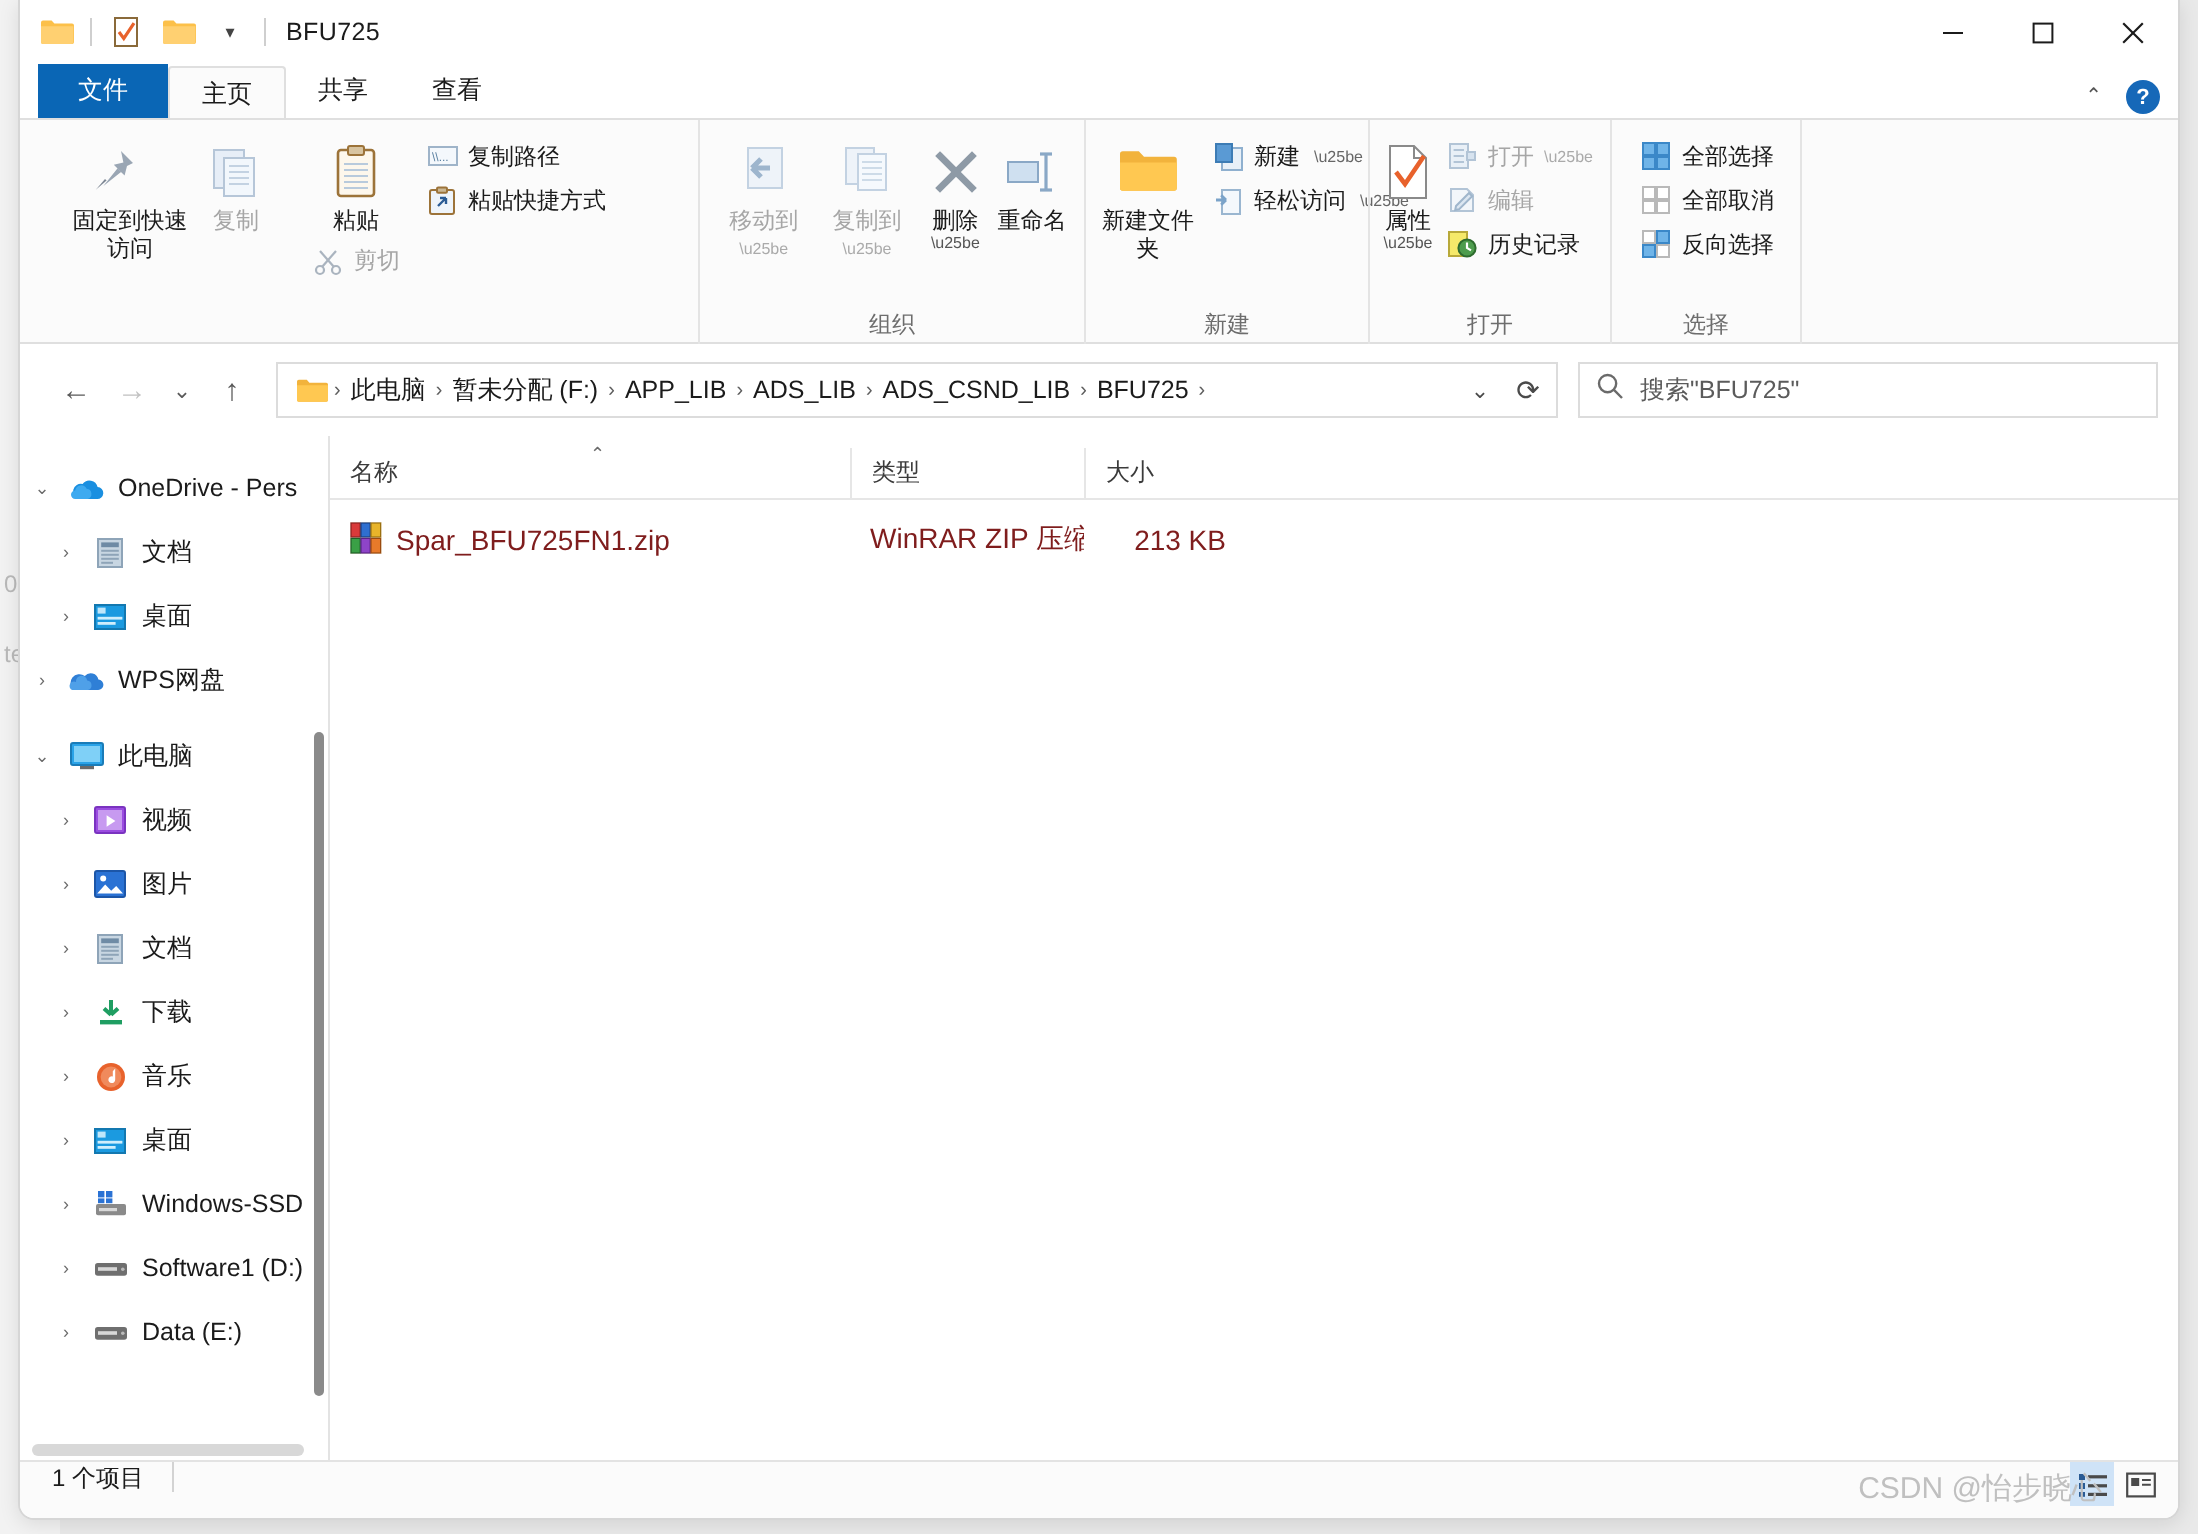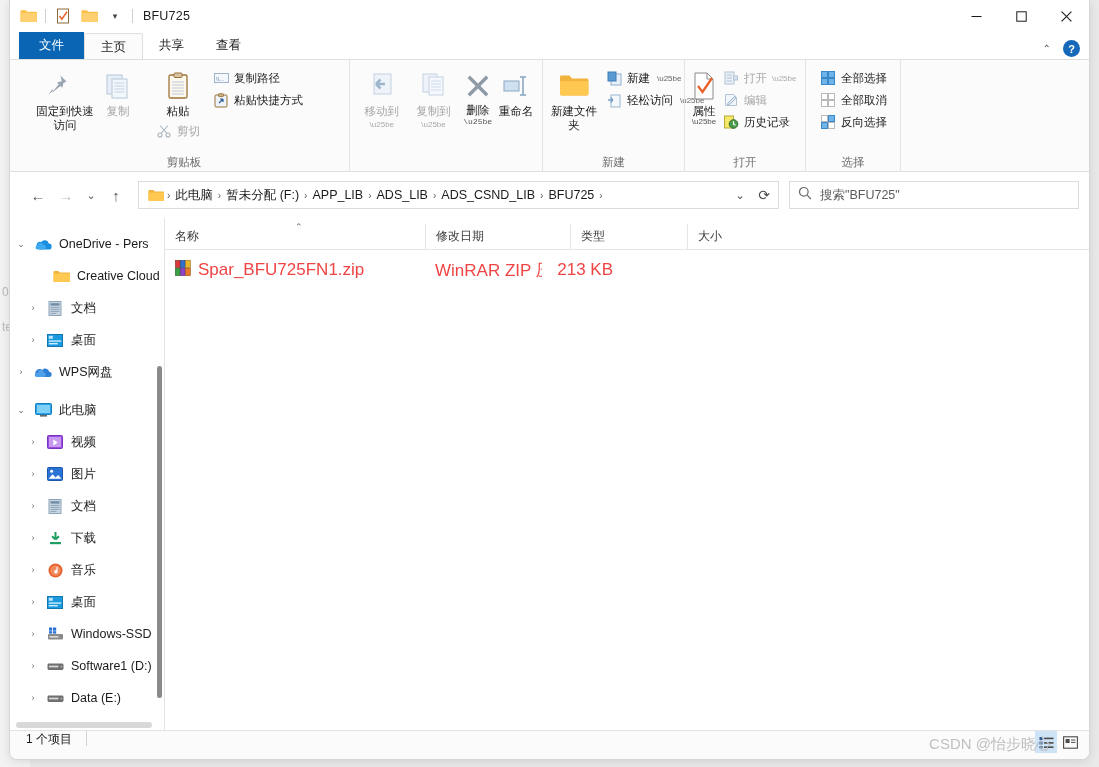--- a/index.html
+++ b/index.html
@@ -145,21 +145,21 @@
 
   .listpane { flex: 1; position: relative; background: #fff; }
   .colhead {
     height: 26px; display: flex; align-items: center;
     border-bottom: 1px solid #e6e6e6; position: relative;
   }
   .col { font-size: 12px; color: #3b3b3b; padding-left: 10px; height: 26px; display: flex; align-items: center; position: relative; }
   .col + .col { border-left: 1px solid #e6e6e6; }
   .sort-arrow { position: absolute; left: 50%; top: -2px; font-size: 9px; color: #6b6b6b; }
   .row {
-    height: 26px; display: flex; align-items: flex-start; font-size: 17px; color: #ef4444;
+    height: 26px; display: flex; align-items: flex-start; font-size: 14px; color: #7f1d1d;
   }
   .cell { padding-left: 10px; display: flex; align-items: center; gap: 7px; height: 26px; overflow: hidden; white-space: nowrap; }
   .cell.right { justify-content: flex-end; padding-right: 14px; }
 
   
   .statusbar {
     height: 30px; background: #fbfbfb; border-top: 1px solid #e3e3e3;
     display: flex; padding: 0 8px; position: relative;
   }
   .status-text { font-size: 12px; color: #1b1b1b; padding-left: 8px; }
@@ -316,21 +316,20 @@
               <svg width="14" height="15" viewBox="0 0 14 15">
                   <rect x="1" y="2" width="12" height="12" rx="1" fill="#eef4fa" stroke="#9c7339"></rect>
                   <rect x="4.5" y="0.8" width="5" height="2.6" rx="0.6" fill="#cbb894" stroke="#9c7339"></rect>
                   <path d="M5 10l4-4m0 0H6m3 0v3" stroke="#2a5b94" stroke-width="1.2" fill="none"></path>
                 </svg>
             </span>
             <span>粘贴快捷方式</span>
           </div>
         </div>
       </div>
-      <div class="rgroup-label">剪贴板</div>
     </div>
 
     <div class="rgroup" style="width:193px;">
       <div class="rgroup-body">
         <div class="big-btn dim">
           <div class="big-ico">
             <svg width="30" height="28" viewBox="0 0 30 28">
                 <rect x="7" y="2" width="17" height="20" fill="#eef3f9" stroke="#c3d2e2"></rect>
                 <path d="M18 12H9m0 0l4.5-4.5M9 12l4.5 4.5" stroke="#9db5cd" stroke-width="2.6" fill="none"></path>
               </svg>
@@ -347,21 +346,21 @@
                   <line x1="12" y1="9" x2="22" y2="9"></line>
                   <line x1="12" y1="12" x2="22" y2="12"></line>
                   <line x1="12" y1="15" x2="22" y2="15"></line>
                   <line x1="12" y1="18" x2="22" y2="18"></line>
                 </g>
               </svg>
           </div>
           <div>复制到</div>
           <div class="caret-dim">\u25be</div>
         </div>
-        <div class="big-btn" style="width:44px;font-family:Liberation Mono, monospace;">
+        <div class="big-btn" style="width:44px;">
           <div class="big-ico">
             <svg width="26" height="26" viewBox="0 0 26 26">
                 <g stroke="#8e9aa6" stroke-width="3.4" stroke-linecap="square">
                   <line x1="5" y1="5" x2="21" y2="21"></line>
                   <line x1="21" y1="5" x2="5" y2="21"></line>
                 </g>
               </svg>
           </div>
           <div>删除</div>
           <div class="big-caret">\u25be</div>
@@ -371,20 +370,21 @@
             <svg width="30" height="26" viewBox="0 0 30 26">
                 <rect x="3" y="8" width="15" height="10" fill="#cfe0f0" stroke="#8aa8c6"></rect>
                 <line x1="22" y1="4" x2="22" y2="22" stroke="#8aa8c6" stroke-width="1.6"></line>
                 <line x1="19" y1="4" x2="25" y2="4" stroke="#8aa8c6" stroke-width="1.6"></line>
                 <line x1="19" y1="22" x2="25" y2="22" stroke="#8aa8c6" stroke-width="1.6"></line>
               </svg>
           </div>
           <div>重命名</div>
         </div>
       </div>
+      <div class="rgroup-label">组织</div>
     </div>
 
     <div class="rgroup" style="width:142px;">
       <div class="rgroup-body">
         <div class="big-btn" style="width:52px;">
           <div class="big-ico">
             <svg width="32" height="26" viewBox="0 0 32 26">
                 <path d="M2 4a1.4 1.4 0 0 1 1.4-1.4h8l2.6 2.8H29A1.4 1.4 0 0 1 30.4 6.8V21A1.4 1.4 0 0 1 29 22.4H3.4A1.4 1.4 0 0 1 2 21z" fill="#f2b33c"></path>
                 <path d="M2 8.2h28.4V21A1.4 1.4 0 0 1 29 22.4H3.4A1.4 1.4 0 0 1 2 21z" fill="#ffc851"></path>
               </svg>
@@ -568,30 +568,20 @@
         <span class="nav-chev">⌄</span>
         <span class="nav-ico">
           <svg width="17" height="13" viewBox="0 0 17 13">
               <path d="M4.5 11.5h9a3 3 0 0 0 .3-6A4.2 4.2 0 0 0 6.3 4 3.3 3.3 0 0 0 4.5 11.5z" fill="#1a8fe0"></path>
               <path d="M2.6 11.5h6.2a2.6 2.6 0 0 0-.5-5.1A3 3 0 0 0 2.6 7.3a2.1 2.1 0 0 0 0 4.2z" fill="#3eaaf0"></path>
             </svg>
         </span>
         <span class="nav-label">OneDrive - Pers</span>
       </div>
 
-      <div class="navitem">
-        <span class="nav-chev"></span>
-        <span class="nav-ico" style="margin-left:18px;">
-          <svg width="17" height="13" viewBox="0 0 17 13">
-              <path d="M0.5 1.8a.9.9 0 0 1 .9-.9h4l1.3 1.5h9.4a.9.9 0 0 1 .9.9V11a.9.9 0 0 1-.9.9H1.4A.9.9 0 0 1 .5 11z" fill="#f2b33c"></path>
-              <path d="M0.5 3.6h16.5V11a.9.9 0 0 1-.9.9H1.4A.9.9 0 0 1 .5 11z" fill="#ffc851"></path>
-            </svg>
-        </span>
-        <span class="nav-label">Creative Cloud</span>
-      </div>
 
       <div class="navitem" style="padding-left:12px;">
         <span class="nav-chev">›</span>
         <span class="nav-ico">
           <svg width="14" height="15" viewBox="0 0 14 15">
               <rect x="1" y="0.5" width="12" height="14" fill="#c8d6e2" stroke="#8ea4b8"></rect>
               <rect x="2.6" y="2.2" width="8.8" height="2.4" fill="#6f8ba5"></rect>
               <g stroke="#8ea4b8">
                 <line x1="2.6" y1="6.4" x2="11.4" y2="6.4"></line>
                 <line x1="2.6" y1="8.4" x2="11.4" y2="8.4"></line>
@@ -760,23 +750,20 @@
       <div class="nav-vscroll"></div>
       <div class="nav-hscroll"></div>
     </div>
 
     <div class="listpane">
       <div style="height:6px;"></div>
       <div class="colhead">
         <div class="col" style="width:260px;">
           <span class="sort-arrow">⌃</span>
           <span>名称</span>
-        </div>
-        <div class="col" style="width:145px;">
-          <span>修改日期</span>
         </div>
         <div class="col" style="width:117px;">
           <span>类型</span>
         </div>
         <div class="col" style="width:85px;">
           <span>大小</span>
         </div>
       </div>
 
       <div style="height:7px;"></div>

